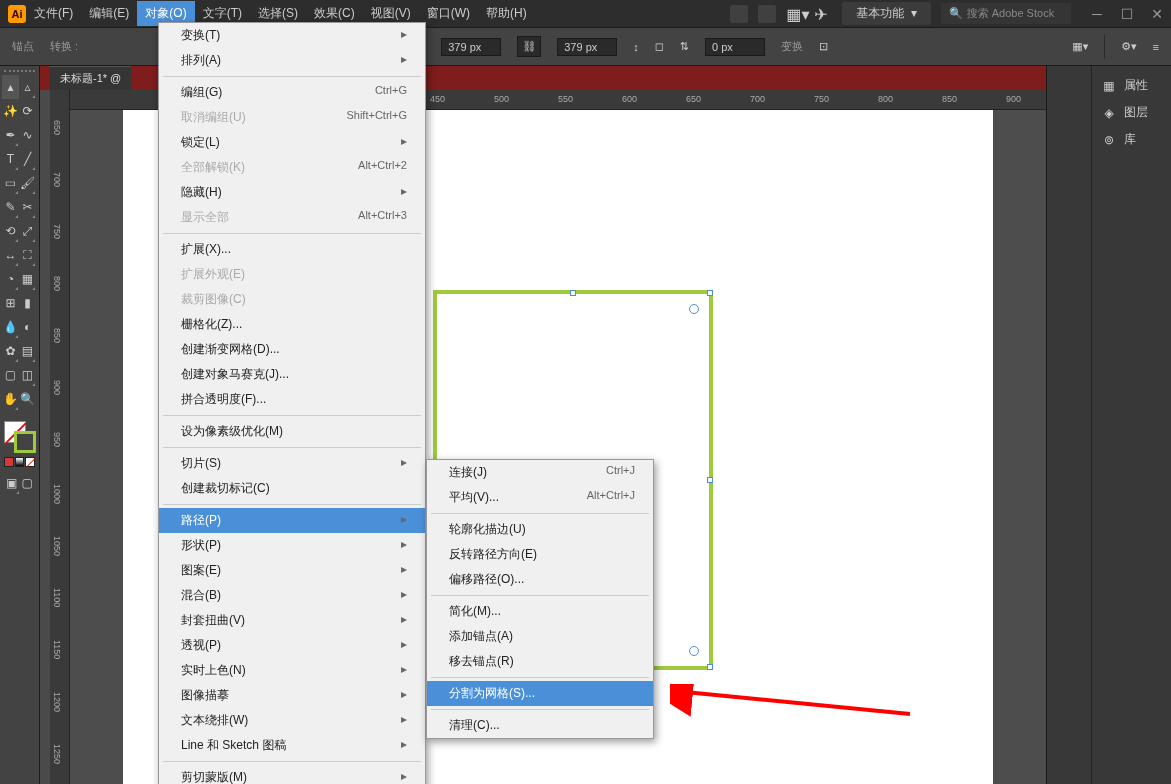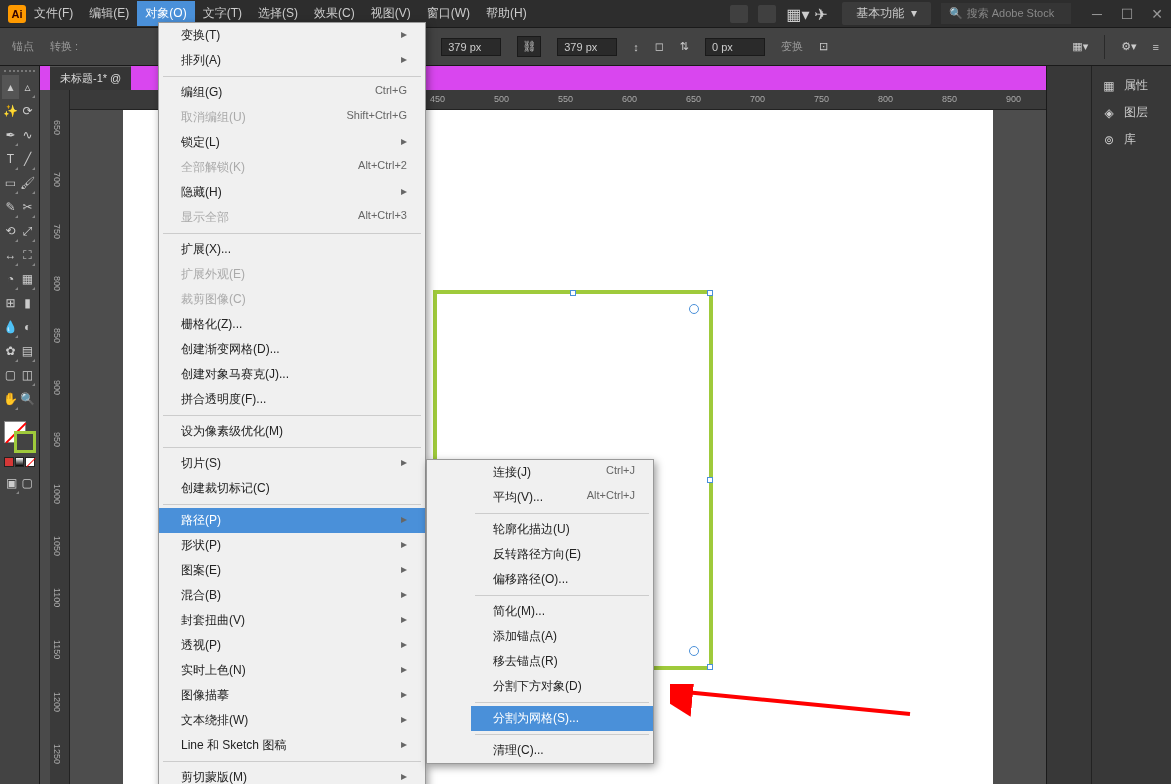--- a/index.html
+++ b/index.html
@@ -30,21 +30,21 @@
 .tool.selected { background: #555; }
 .tool-tri { position: absolute; bottom: 1px; right: 1px; width: 0; height: 0; border-left: 3px solid transparent; border-bottom: 3px solid #888; }
 .color-picker { margin-top: 8px; padding: 2px; }
 .fill-stroke { width: 32px; height: 32px; position: relative; }
 .fill-sq { position: absolute; top: 0; left: 0; width: 22px; height: 22px; background: #fff; border: 1px solid #888; }
 .none-line { position:absolute; width:28px; height:2px; background:red; transform:rotate(-45deg); top:10px; left:-3px; }
 .stroke-sq { position: absolute; bottom: 0; right: 0; width: 22px; height: 22px; background: #434343; border: 3px solid #9fca3b; }
 .color-row { display: flex; gap: 1px; margin-top: 4px; }
 .color-sw { width: 10px; height: 10px; border: 1px solid #222; }
 
-.tab-strip { height: 24px; background: #d946ef; display: flex; align-items: flex-end; padding-left: 10px; }
+.tab-strip { height: 24px; background: #7f1d1d; display: flex; align-items: flex-end; padding-left: 10px; }
 .doc-tab { background: #353535; padding: 4px 10px; font-size: 11px; color: #ddd; border-top: 1px solid #555; }
 
 .ruler-area { position: relative; flex: 1; background: #4a4a4a; }
 .canvas-bg { position: absolute; top: 20px; left: 30px; right: 0; bottom: 0; background: #4d4d4d; display:flex; align-items:flex-start; justify-content:center; }
 .h-ruler { position:absolute; top:0; left:30px; right:0; height:20px; background:#3a3a3a; border-bottom:1px solid #222; overflow:hidden; }
 .v-ruler { position:absolute; top:0; left:10px; width:20px; bottom:0; background:#3a3a3a; border-right:1px solid #222; overflow:hidden; }
 .ruler-tick { position:absolute; font-size:9px; color:#aaa; }
 .artboard { width: 870px; height: 700px; background: #fff; margin-top: 0px; position: relative; }
 .green-rect { position: absolute; top: 180px; left: 310px; width: 280px; height: 380px; border: 4px solid #9fca3b; }
 .sel-handle { position:absolute; width:6px; height:6px; background:#fff; border:1px solid #4a90d9; }
@@ -56,21 +56,21 @@
 .panel-icon { width:18px; height:14px; display:flex; align-items:center; justify-content:center; }
 
 .dropdown { position: absolute; top: 22px; left: 158px; width: 268px; background: #f0f0f0; border: 1px solid #999; box-shadow: 2px 3px 8px rgba(0,0,0,0.4); font-size: 12px; color: #222; z-index: 100; }
 .dd-item { display: flex; justify-content: space-between; padding: 4px 18px 4px 22px; cursor: pointer; }
 .dd-item.disabled { color: #aaa; }
 .dd-item.highlighted { background: #4a90d9; color: #fff; }
 .dd-item .shortcut { color: #666; font-size: 11px; }
 .dd-sep { height: 1px; background: #ccc; margin: 3px 4px; }
 .dd-arrow { color: #666; }
 
-.submenu { position: absolute; top: 459px; left: 426px; width: 228px; background: #f0f0f0; border: 1px solid #999; box-shadow: 2px 3px 8px rgba(0,0,0,0.4); font-size: 12px; color: #222; z-index: 101; padding-left: 44px; }
+.submenu { position: absolute; top: 459px; left: 426px; width: 228px; background: #f0f0f0; border: 1px solid #999; box-shadow: 2px 3px 8px rgba(0,0,0,0.4); font-size: 12px; color: #222; z-index: 101; }
 
 .red-arrow { position: absolute; top: 684px; left: 670px; z-index: 200; }
 .red-arrow svg { width: 250px; height: 40px; }
 
 .canvas-column { flex:1; display:flex; flex-direction:column; background:#4a4a4a; }
 </style>
 </head>
 <body>
 
 <div class="title-bar">
@@ -408,23 +408,20 @@
     <div class="dd-sep"></div>
     <div class="dd-item">
       <span>简化(M)...</span>
     </div>
     <div class="dd-item">
       <span>添加锚点(A)</span>
     </div>
     <div class="dd-item">
       <span>移去锚点(R)</span>
     </div>
-    <div class="dd-item">
-      <span>分割下方对象(D)</span>
-    </div>
     <div class="dd-sep"></div>
     <div class="dd-item highlighted">
       <span>分割为网格(S)...</span>
     </div>
     <div class="dd-sep"></div>
     <div class="dd-item">
       <span>清理(C)...</span>
     </div>
   </div>
 

